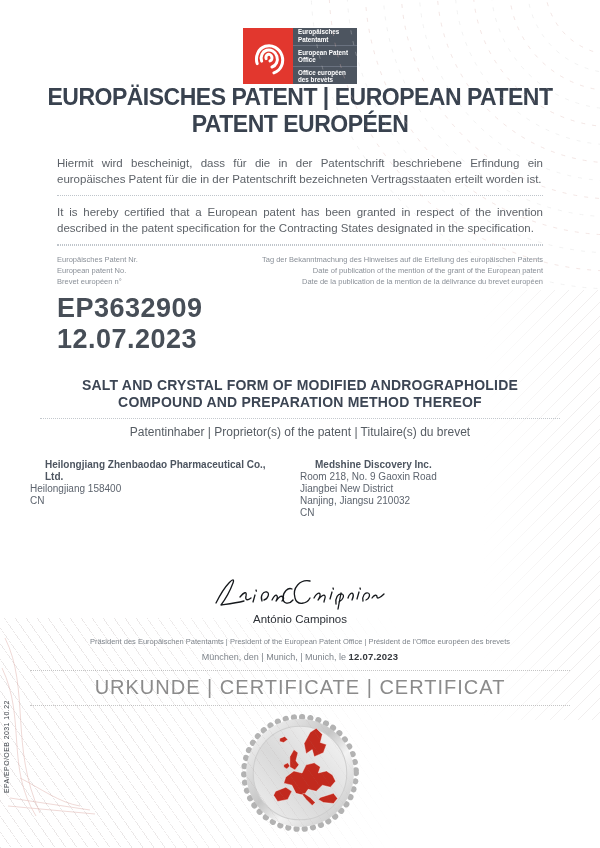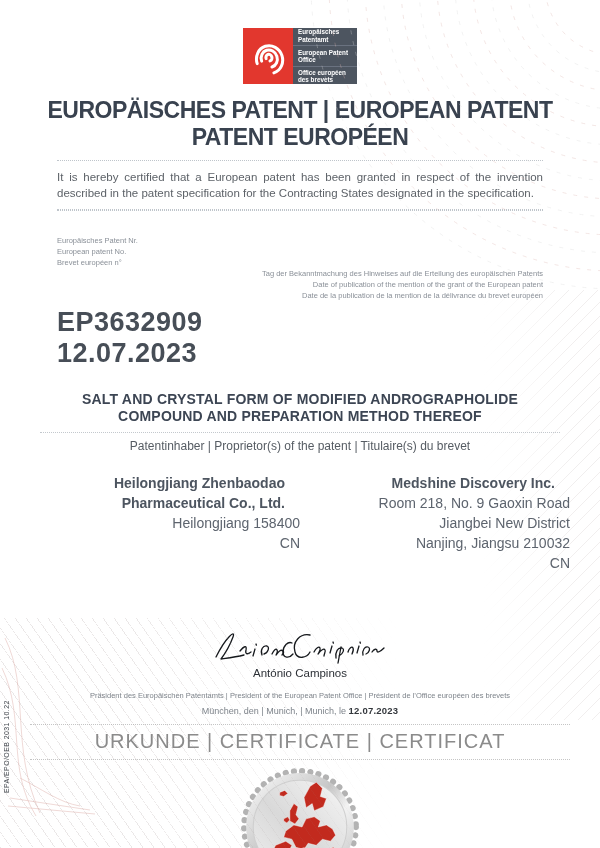--- a/index.html
+++ b/index.html
@@ -23,40 +23,40 @@
     mask-image:linear-gradient(to left, #000 20%, transparent 90%);
   }
   
   .logo { display:flex; width:114px; height:56px; margin:28px auto 0 auto; }
   .logo-red { width:50px; height:56px; background:#e2372e; display:flex; align-items:center; justify-content:center; }
   .logo-slate { width:64px; height:56px; background:#4d5560; color:#ffffff;
     font-size:6.3px; font-weight:bold; line-height:7.2px; display:flex; flex-direction:column; justify-content:center; }
   .logo-slate .cell { padding:2.5px 0 2.5px 5px; }
   .logo-slate .cell + .cell { border-top:.5px solid #6a7280; }
   
-  .main-title { margin-top:13px; text-align:center; font-weight:bold;
+  .main-title { text-align:center; font-weight:bold;
     font-size:23px; line-height:27px; letter-spacing:-.5px; color:#39424f; }
   
   .paras { width:486px; margin:9px auto 0 auto; }
   .para { font-size:11.5px; line-height:16px; color:#5d6268; text-align:justify; padding:8px 0; }
   .sep { border-top:1px dotted #bfc5cb; height:0; }
   
-  .labels-row { width:486px; margin:24px auto 0 auto; display:flex; justify-content:flex-start;flex-direction:column; }
+  .labels-row { width:486px; margin:8px auto 0 auto; display:flex; justify-content:space-between; }
   .labels-col { font-size:7.5px; line-height:11px; color:#8a9098; }
   .labels-col.right { text-align:right; }
   .values-row { width:486px; margin:6px auto 0 auto; display:flex; justify-content:space-between; align-items:baseline;flex-direction:column; }
   .big-value { font-size:27px; font-weight:bold; letter-spacing:.5px; color:#474e57; }
   
   .invention { width:500px; margin:22px auto 0 auto; text-align:center;
     font-size:14px; font-weight:bold; line-height:17px; color:#3c4553; letter-spacing:.2px; }
   .inv-sep { width:520px; margin:7px auto 0 auto; border-top:1px dotted #c3c8cd; }
   .prop-label { margin-top:6px; text-align:center; font-size:12px; color:#565c63; }
   
   .props { width:540px; margin:20px auto 0 auto; display:flex; }
-  .prop { width:50%; text-align:right; font-size:14px; line-height:20px; color:#5d646e; }
+  .prop { width:50%; text-align:left; font-size:10px; line-height:12px; color:#5d646e; }
   .prop .name { font-weight:bold; color:#4d5560; max-width:240px; margin:0 auto; }
   
   .sig-wrap { margin-top:52px; text-align:center; }
   .sig-svg { display:block; margin:0 auto; }
   .sig-name { font-size:11.5px; color:#2c3036; margin-top:2px; }
   .president-line { margin-top:12px; text-align:center; font-size:7.5px; color:#7e848b; }
   .munich-line { margin-top:5px; text-align:center; font-size:9px; color:#7e848b; }
   .munich-line .date { font-weight:bold; color:#33373c; font-size:9.5px; letter-spacing:.2px; }
   
   .cert-band { width:540px; margin:8px auto 0 auto; border-top:1px dotted #c5c5c5; border-bottom:1px dotted #c5c5c5; padding:5px 0 6px 0; }
@@ -118,20 +118,21 @@
       <div class="cell">Office européen des brevets</div>
     </div>
   </div>
 
   <div class="main-title">
     <div>EUROPÄISCHES PATENT | EUROPEAN PATENT</div>
     <div>PATENT EUROPÉEN</div>
   </div>
 
   <div class="paras">
+    <div class="para">Hiermit wird bescheinigt, dass für die in der Patentschrift beschriebene Erfindung ein europäisches Patent für die in der Patentschrift bezeichneten Vertragsstaaten erteilt worden ist.</div>
     <div class="sep"></div>
     <div class="para">It is hereby certified that a European patent has been granted in respect of the invention described in the patent specification for the Contracting States designated in the specification.</div>
     <div class="sep"></div>
     <div class="sep"></div>
   </div>
 
   <div class="labels-row">
     <div class="labels-col">
       <div>Europäisches Patent Nr.</div>
       <div>European patent No.</div>

